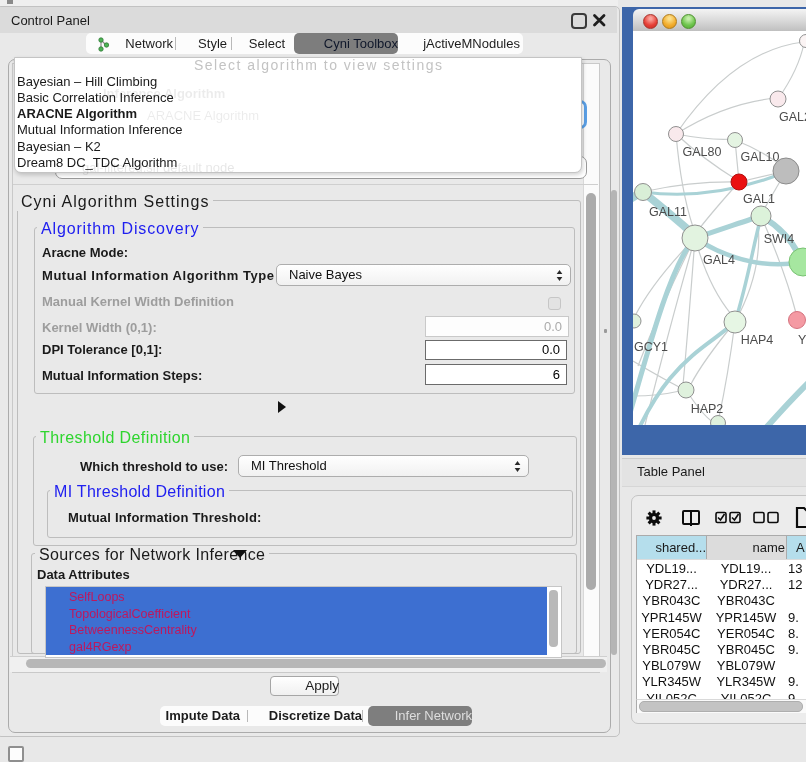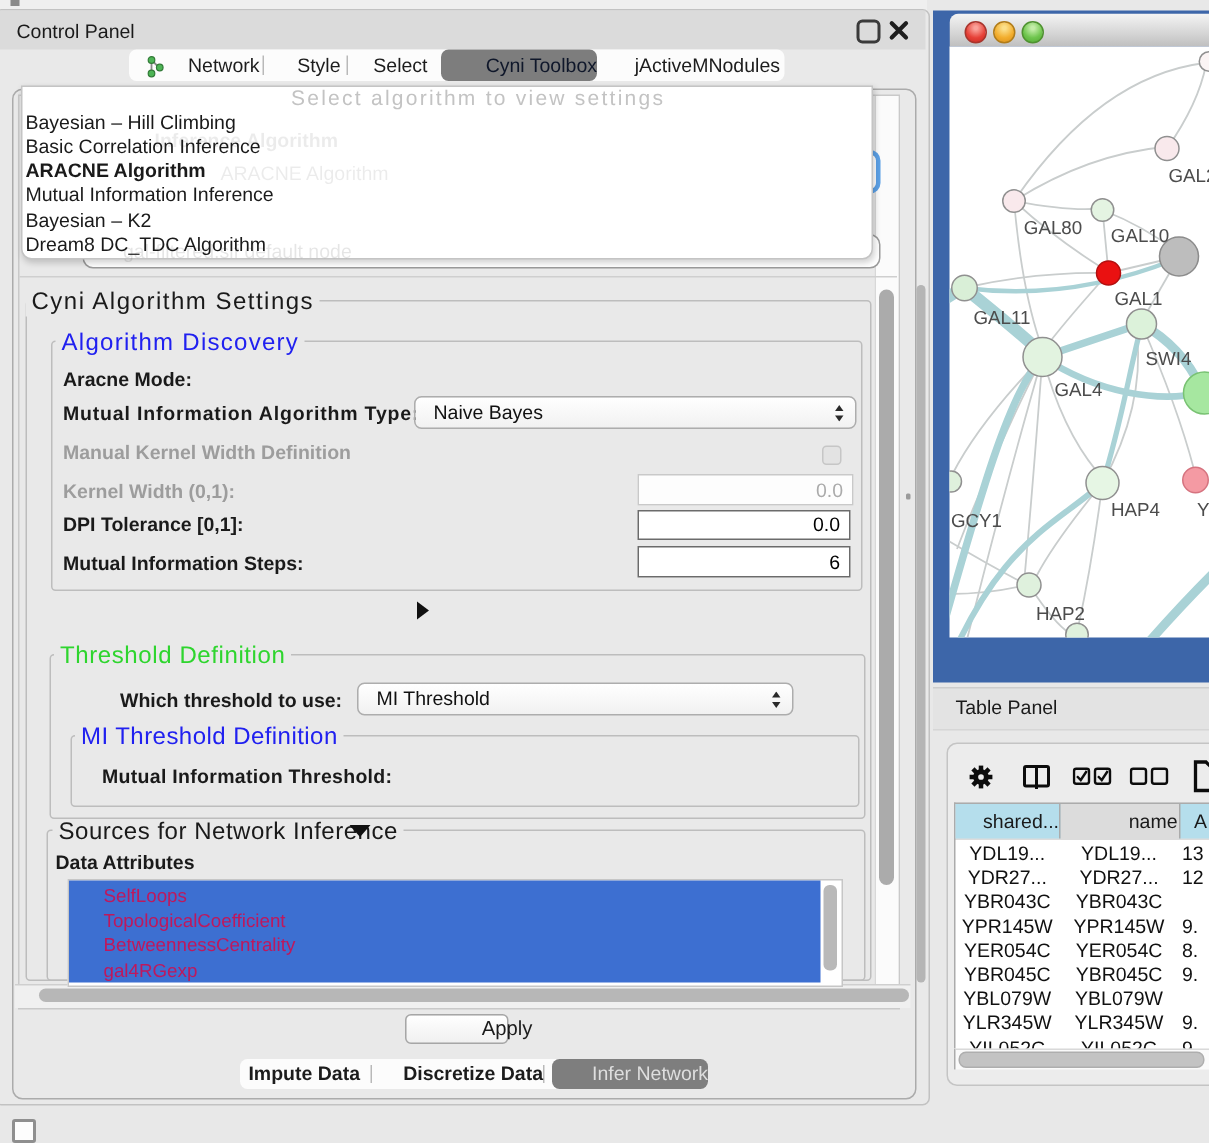--- a/index.html
+++ b/index.html
@@ -138,21 +138,21 @@
   <div class="lbl bold" style="left:37px;top:567px;">Data Attributes</div>
 
   <div class="abs" style="left:45px;top:586px;width:515px;height:70px;background:#fff;border:1px solid #c6c6c6;"></div>
   <div class="abs" style="left:46px;top:587px;width:501px;height:68px;background:#3d6fd1;"></div>
   <div class="lbl" style="left:48px;top:589px;color:#be185d;font-size:12.5px;line-height:16.6px;margin-left:21px;">
     SelfLoops<br>TopologicalCoefficient<br>BetweennessCentrality<br>gal4RGexp</div>
   <div class="abs" style="left:549px;top:590px;width:9px;height:57px;background:#b9b9b9;border-radius:4px;"></div>
 
   <div class="abs" style="left:270px;top:676px;width:67px;height:18px;background:linear-gradient(#ffffff,#f0f0f0);
        border:1px solid #a6a6a6;border-radius:4px;"></div>
-  <div class="tabtext" style="left:270px;top:676px;width:69px;line-height:19px;font-size:13.5px;padding-left:16px;">Apply</div>
+  <div class="tabtext" style="left:270px;top:676px;width:69px;line-height:19px;font-size:13.5px;">Apply</div>
 
   <div class="abs" style="left:160px;top:706px;width:312px;height:20px;background:#fcfcfc;border-radius:5px;"></div>
   <div class="sep" style="left:247px;top:710px;height:12px;"></div>
   <div class="sep" style="left:362px;top:710px;height:12px;"></div>
   <div class="abs" style="left:368px;top:706px;width:104px;height:20px;background:#7e7e7e;border-radius:5px;"></div>
   <div class="tabtext bold" style="left:153px;top:706px;width:87px;line-height:20px;">Impute Data</div>
   <div class="tabtext bold" style="left:247px;top:706px;width:115px;line-height:20px;">Discretize Data</div>
   <div class="tabtext" style="left:368px;top:706px;width:104px;line-height:20px;color:#dedede;">Infer Network</div>
 
   <div class="abs" style="left:8px;top:746px;width:12px;height:12px;background:#fdfdfd;

